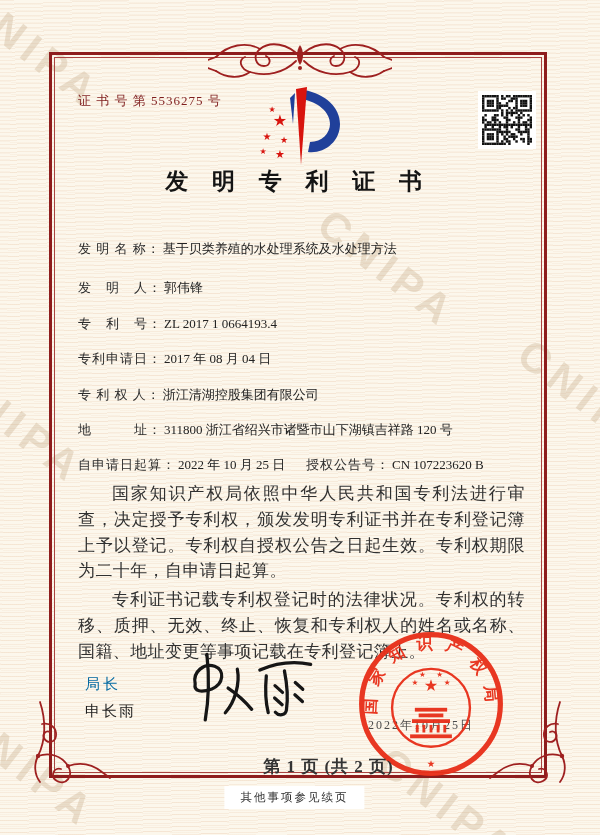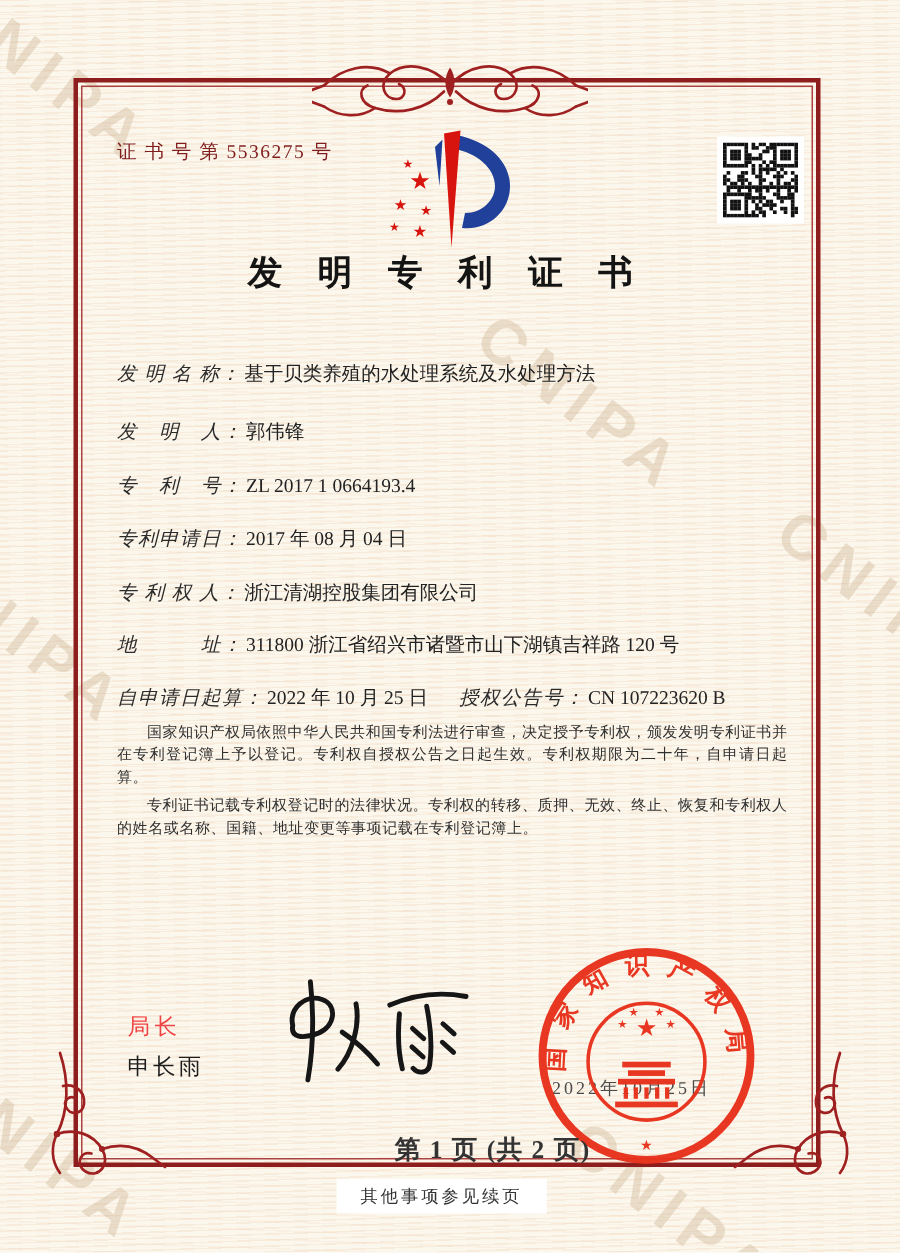--- a/index.html
+++ b/index.html
@@ -28,27 +28,27 @@
   .cert-border::after{
     content:""; position:absolute; inset:2px; border:1px solid #aa4340;
   }
   .abs{position:absolute; z-index:3;}
   .cert-no{ left:78px; top:92px; font-size:13px; letter-spacing:1px; color:#7f1d1d;}
   .qr-wrap{ left:478px; top:91px; width:58px; height:58px; background:#fff; padding:4px; box-sizing:border-box;}
   .logo{ left:250px; top:86px; width:100px; height:82px;}
   .title{ left:49px; top:166px; width:498px; text-align:center;
           font-size:23px; font-weight:bold; letter-spacing:9px; color:#141414;}
   .frow{ left:78px; width:452px; font-size:13px; color:#222; white-space:nowrap;}
-  .flabel{ letter-spacing:1px; color:#2b2b2b;font-style:italic;}
+  .flabel{ letter-spacing:1px; color:#2b2b2b;}
   .fvalue{ margin-left:2px;margin-top:29px; }
   .pair2{ position:absolute; left:228px; top:0;}
-  .paras{ left:78px; top:481px; width:447px; font-size:10px; line-height:1.52;
+  .paras{ left:78px; top:481px; width:447px; font-size:17px; line-height:1.52;
           letter-spacing:.4px; color:#303030; text-align:justify;}
   .paras p{ margin:0 0 3px 0; text-indent:2em;}
-  .director-title{ left:85px; top:675px; font-size:15px; letter-spacing:3px; color:#ef4444;}
+  .director-title{ left:85px; top:675px; font-size:15px; letter-spacing:3px; color:#0369a1;}
   .director-name{ left:85px; top:702px; font-size:15px; letter-spacing:2px; color:#1d1d1d;}
   .sig{ left:175px; top:646px; width:148px; height:82px; transform:rotate(-3deg);}
   .seal-date{ left:368px; top:717px; font-size:12px; letter-spacing:2px; color:#4a4a4a; z-index:3;}
   .seal{ left:355px; top:628px; width:152px; height:152px; z-index:4; opacity:.96;}
   .page-info{ left:49px; top:755px; width:559px; text-align:center; font-size:17px;
               letter-spacing:1px; color:#333; z-index:5;font-weight:bold;}
   .note{ left:50%; top:786px; transform:translateX(-54%); background:#ffffff;
          padding:4px 16px; font-size:11.5px; letter-spacing:2px; color:#333; z-index:5;}
   .orn{ z-index:4; }
 </style>

